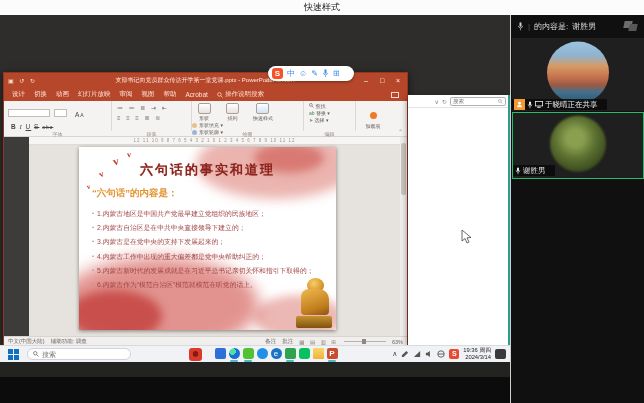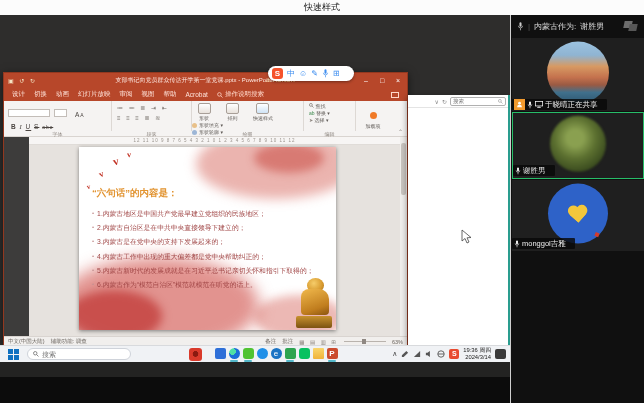--- a/index.html
+++ b/index.html
@@ -259,20 +259,21 @@
             <div class="wash" style="right:12px;top:-4px;width:70px;height:30px;background:rgba(190,42,34,.42);filter:blur(4px)"></div>
             <div class="wash" style="left:-20px;bottom:-22px;width:200px;height:95px;background:rgba(198,40,32,.5);filter:blur(8px)"></div>
             <div class="wash" style="left:-12px;bottom:-12px;width:95px;height:52px;background:rgba(180,24,22,.55);filter:blur(5px)"></div>
             <div class="wash" style="right:-8px;bottom:-10px;width:90px;height:45px;background:rgba(200,52,40,.35);filter:blur(5px)"></div>
 
             <span class="bird" style="left:34px;top:8px;font-size:11px;transform:rotate(-14deg)">v</span>
             <span class="bird" style="left:48px;top:3px;font-size:8px;transform:rotate(-4deg)">v</span>
             <span class="bird" style="left:20px;top:22px;font-size:9px;transform:rotate(-22deg)">v</span>
             <span class="bird" style="left:8px;top:36px;font-size:7px;transform:rotate(-10deg)">v</span>
 
+            <div class="s-title">六句话的事实和道理</div>
             <div class="s-sub">“六句话”的内容是：</div>
             <div class="s-bullets">
               <div class="s-b">
                   <span class="mk">•</span>
                   <span>1.内蒙古地区是中国共产党最早建立党组织的民族地区；</span>
                 </div>
               <div class="s-b">
                   <span class="mk">•</span>
                   <span>2.内蒙古自治区是在中共中央直接领导下建立的；</span>
                 </div>
@@ -420,21 +421,21 @@
     </div>
 
     <div class="abs sidebar">
       <div class="abs sb-head">
         <svg width="7" height="9" viewBox="0 0 10 13">
             <rect x="3.5" y="0.5" width="3" height="6.5" rx="1.5" fill="#ccc"></rect>
             <path d="M2 5.5a3 3 0 0 0 6 0" fill="none" stroke="#ccc" stroke-width="1"></path>
             <line x1="5" y1="9" x2="5" y2="12" stroke="#ccc" stroke-width="1"></line>
           </svg>
         <span class="divider">|</span>
-        <span>内蒙古作为:</span>
+        <span>的内容是:</span>
         <span>谢胜男</span>
         <span class="layouts">
             <i></i>
             <i></i>
           </span>
       </div>
 
       <div class="tile" style="top:23px;height:73px">
         <span class="avatar av-coast"></span>
         <span class="nlabel" style="bottom:1px">
@@ -463,31 +464,17 @@
         <span class="nlabel">
           <svg width="6" height="8" viewBox="0 0 10 13">
               <rect x="3.5" y="0.5" width="3" height="6.5" rx="1.5" fill="#fff"></rect>
               <path d="M2 5.5a3 3 0 0 0 6 0" fill="none" stroke="#fff" stroke-width="1"></path>
               <line x1="5" y1="9" x2="5" y2="12" stroke="#fff" stroke-width="1"></line>
             </svg>
           <span>谢胜男</span>
         </span>
       </div>
 
-      <div class="tile" style="top:165px;height:71px">
-        <span class="avatar av-heart">
-            <span class="heart"></span>
-            <span class="hmark"></span>
-          </span>
-        <span class="nlabel">
-          <svg width="6" height="8" viewBox="0 0 10 13">
-              <rect x="3.5" y="0.5" width="3" height="6.5" rx="1.5" fill="#fff"></rect>
-              <path d="M2 5.5a3 3 0 0 0 6 0" fill="none" stroke="#fff" stroke-width="1"></path>
-              <line x1="5" y1="9" x2="5" y2="12" stroke="#fff" stroke-width="1"></line>
-            </svg>
-          <span>monggol吉雅</span>
-        </span>
-      </div>
 
 
     </div>
   </div>
 </div>
 
 </body></html>

